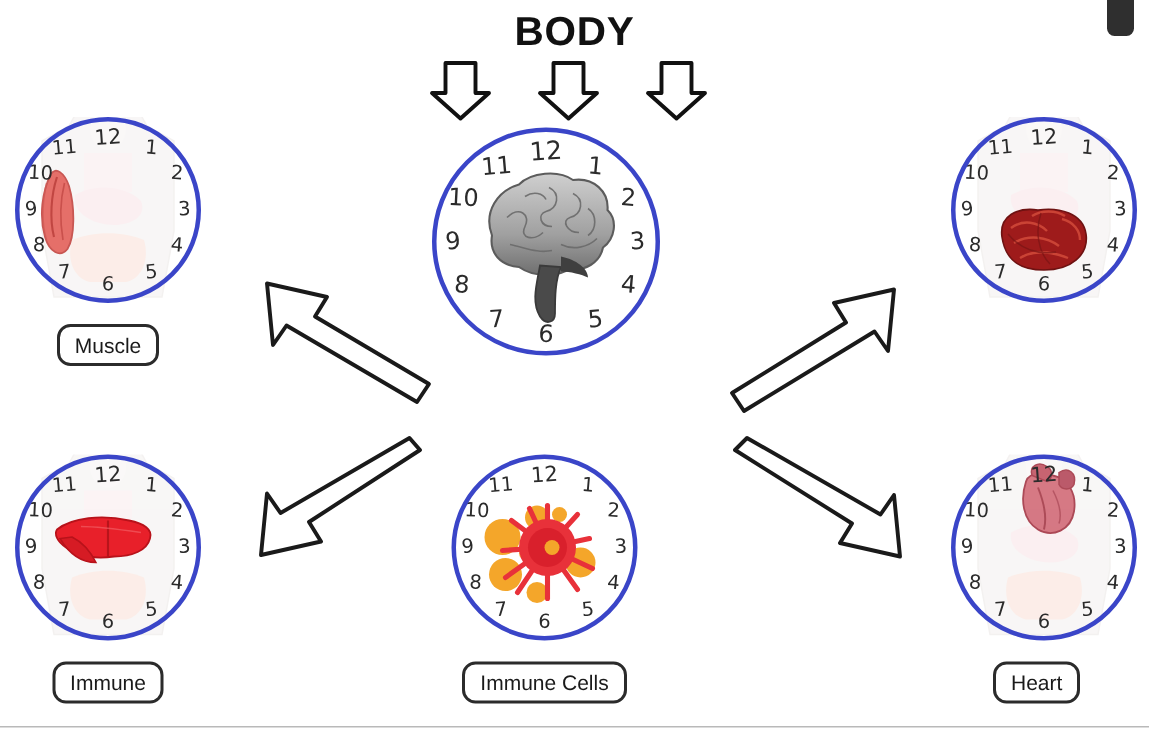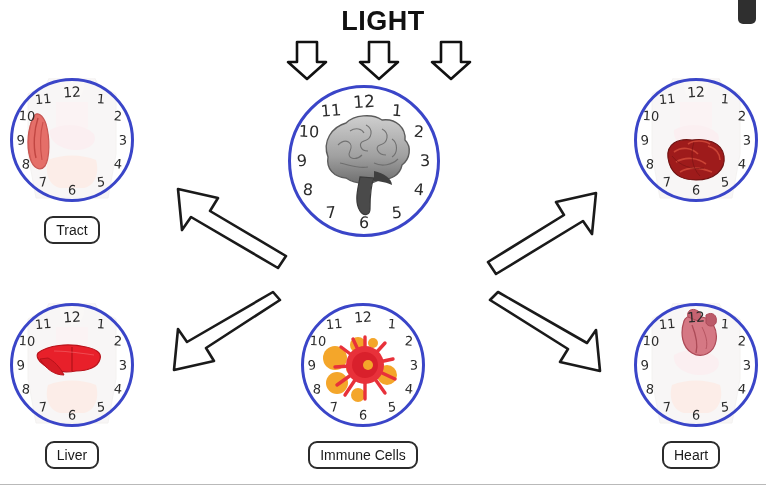--- a/index.html
+++ b/index.html
@@ -131,21 +131,21 @@
   .diag-arrow { position: absolute; }
   .diag-arrow svg { display: block; overflow: visible; }
 </style>
 </head>
 <body>
 
 <div id="canvas">
 
   <div class="corner-tab"></div>
 
-  <div class="light-title">LIGHT</div>
+  <div class="light-title">BODY</div>
 
   <div class="light-arrows">
     <svg width="200" height="42" viewBox="0 0 200 42">
       <g fill="#ffffff" stroke="#111111" stroke-width="2.6" stroke-linejoin="round">
         <path d="M6 2 h20 v20 h9 L16 39 L-3 22 h9 V2 Z" transform="translate(8,0)"></path>
         <path d="M6 2 h20 v20 h9 L16 39 L-3 22 h9 V2 Z" transform="translate(80,0)"></path>
         <path d="M6 2 h20 v20 h9 L16 39 L-3 22 h9 V2 Z" transform="translate(152,0)"></path>
       </g>
     </svg>
   </div>
@@ -263,21 +263,21 @@
         <span class="num" style="left:50%; top:90%; font-size:13px; transform:translate(-50%,-50%) rotate(3deg);">6</span>
         <span class="num" style="left:27%; top:84%; font-size:13px; transform:translate(-50%,-50%) rotate(-4deg);">7</span>
         <span class="num" style="left:13%; top:69%; font-size:13px; transform:translate(-50%,-50%) rotate(4deg);">8</span>
         <span class="num" style="left:9%;  top:50%; font-size:13px; transform:translate(-50%,-50%) rotate(-6deg);">9</span>
         <span class="num" style="left:14%; top:31%; font-size:13px; transform:translate(-50%,-50%) rotate(3deg);">10</span>
         <span class="num" style="left:27%; top:17%; font-size:13px; transform:translate(-50%,-50%) rotate(-5deg);">11</span>
       </div>
     </div>
 
     <div class="label-box" style="margin-top:14px;">
-      <span>Tract</span>
+      <span>Muscle</span>
     </div>
   </div>
 
   <div class="unit" style="left:634px; top:78px; width:124px;">
     <div class="clock" style="width:124px; height:124px;">
       <div class="clock-ring"></div>
 
       <div class="body-bg">
         <svg viewBox="0 0 124 124" width="124" height="124">
           <g opacity="0.30">
@@ -362,21 +362,21 @@
         <span class="num" style="left:50%; top:90%; font-size:13px; transform:translate(-50%,-50%) rotate(3deg);">6</span>
         <span class="num" style="left:27%; top:84%; font-size:13px; transform:translate(-50%,-50%) rotate(-4deg);">7</span>
         <span class="num" style="left:13%; top:69%; font-size:13px; transform:translate(-50%,-50%) rotate(4deg);">8</span>
         <span class="num" style="left:9%;  top:50%; font-size:13px; transform:translate(-50%,-50%) rotate(-6deg);">9</span>
         <span class="num" style="left:14%; top:31%; font-size:13px; transform:translate(-50%,-50%) rotate(3deg);">10</span>
         <span class="num" style="left:27%; top:17%; font-size:13px; transform:translate(-50%,-50%) rotate(-5deg);">11</span>
       </div>
     </div>
 
     <div class="label-box" style="margin-top:14px;">
-      <span>Liver</span>
+      <span>Immune</span>
     </div>
   </div>
 
   <div class="unit" style="left:301px; top:303px; width:124px;">
     <div class="clock" style="width:124px; height:124px;">
       <div class="clock-ring"></div>
 
       <div class="organ">
         <svg viewBox="0 0 124 124" width="124" height="124">
           <g fill="#f4a62a">

